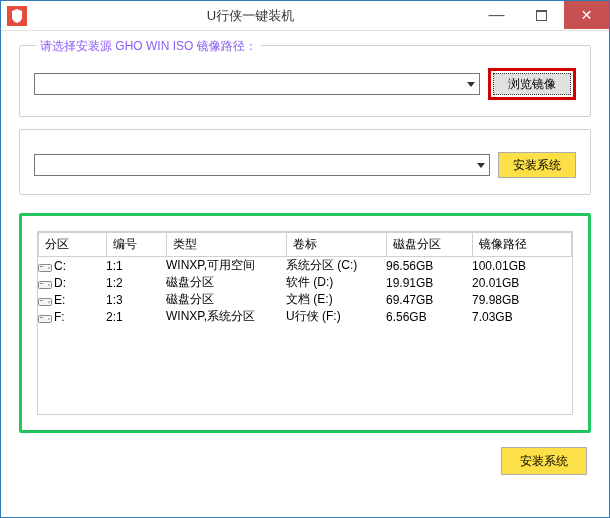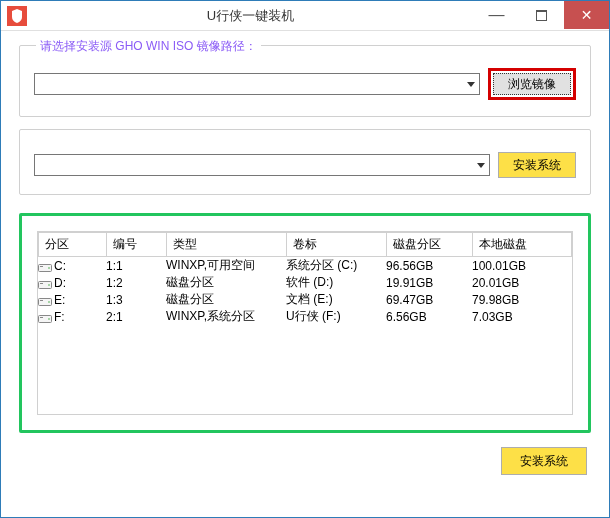--- a/index.html
+++ b/index.html
@@ -113,21 +113,21 @@
               <col class="col-free">
               <col class="col-cap">
           </colgroup>
           <thead>
             <tr>
               <th>分区</th>
               <th>编号</th>
               <th>类型</th>
               <th>卷标</th>
               <th>磁盘分区</th>
-              <th>本地磁盘</th>
+              <th>镜像路径</th>
             </tr>
           </thead>
         </table>
       </div>
       <div class="table-body-wrap">
         <table>
           <colgroup>
             <col class="col-part">
               <col class="col-num">
               <col class="col-type">

